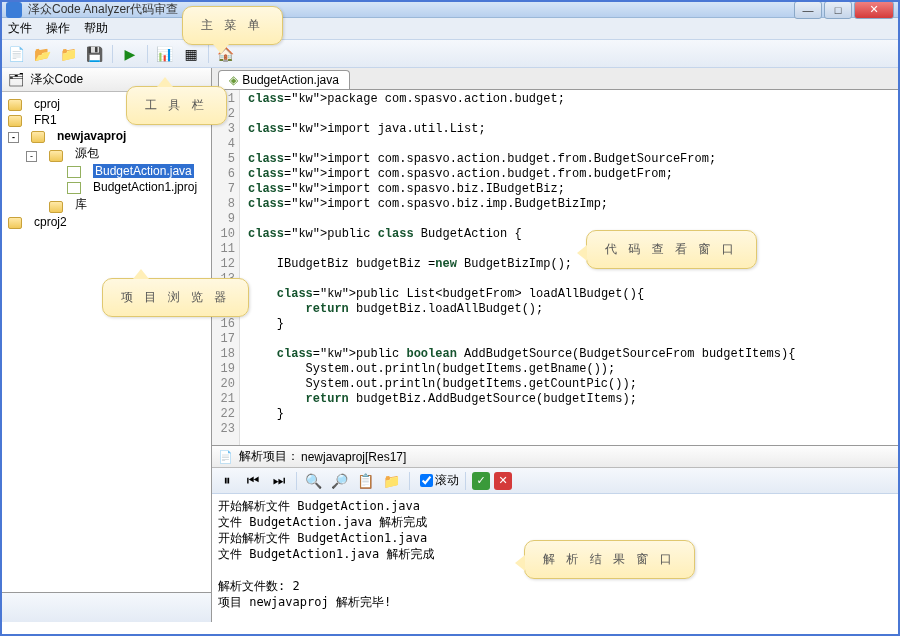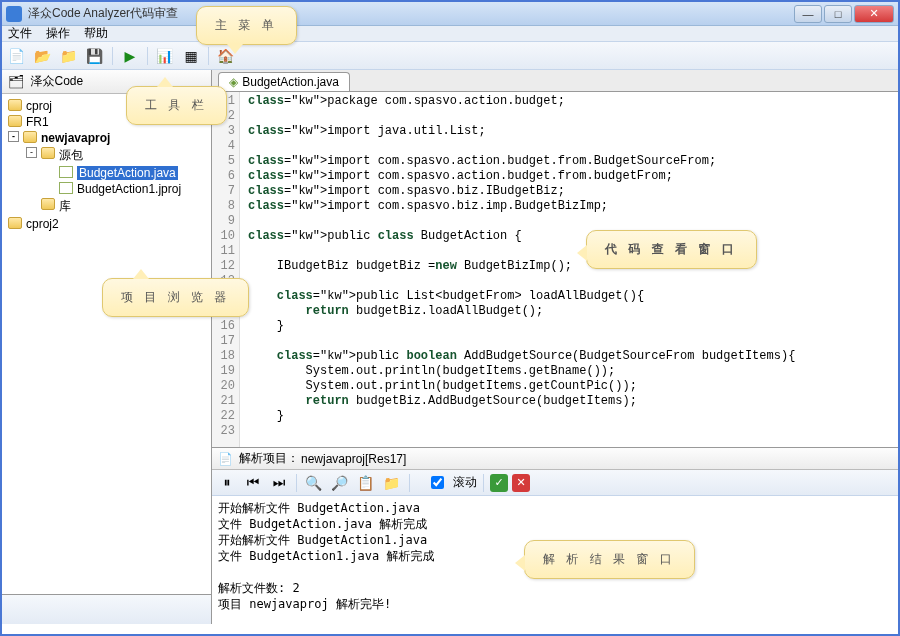--- a/index.html
+++ b/index.html
@@ -1,34 +1,34 @@
 <!DOCTYPE html>
 <html><head>
 <meta charset="utf-8">
 <style>
 * { box-sizing: border-box; margin: 0; padding: 0; }
 body { font-family: "Microsoft YaHei", SimSun, sans-serif; font-size: 12px; background: #fff; width: 900px; height: 636px; overflow: hidden; border: 2px solid #4a77d4; }
-.titlebar { height: 24px; background: linear-gradient(#d6e5f7, #b8d0ee); display: flex; align-items: center; padding: 0 4px; border-bottom: 1px solid #9bb8d8; }
+.titlebar { height: 16px; background: linear-gradient(#d6e5f7, #b8d0ee); display: flex; align-items: center; padding: 0 4px; border-bottom: 1px solid #9bb8d8; }
 .titlebar .app-icon { width: 16px; height: 16px; background: #3b7dd8; border-radius: 3px; margin-right: 6px; }
 .titlebar .title { flex: 1; color: #333; font-size: 12px; }
 .win-btns { display: flex; gap: 2px; }
 .win-btn { width: 28px; height: 18px; background: linear-gradient(#e8eef6, #c5d5ea); border: 1px solid #8aa8c8; border-radius: 3px; display: flex; align-items: center; justify-content: center; font-size: 11px; color: #333; cursor: pointer; }
 .win-btn.close { background: linear-gradient(#f08080, #d43a3a); color: #fff; width: 40px; }
-.menubar { height: 16px; background: #e8eef6; border-bottom: 1px solid #c5d5ea; display: flex; align-items: center; padding: 0 6px; gap: 14px; font-size: 12px; }
+.menubar { height: 22px; background: #e8eef6; border-bottom: 1px solid #c5d5ea; display: flex; align-items: center; padding: 0 6px; gap: 14px; font-size: 12px; }
 .menubar span { cursor: pointer; }
 .toolbar { height: 28px; background: linear-gradient(#f5f8fc, #e4ebf5); border-bottom: 1px solid #c5d5ea; display: flex; align-items: center; padding: 0 4px; gap: 4px; }
 .tb-btn { width: 22px; height: 22px; display: flex; align-items: center; justify-content: center; border: 1px solid transparent; border-radius: 3px; cursor: pointer; font-size: 14px; }
 .tb-sep { width: 1px; height: 18px; background: #c5d5ea; margin: 0 2px; }
 .main { display: flex; height: calc(636px - 28px - 22px - 28px - 4px); }
 .left { width: 210px; border-right: 1px solid #999; display: flex; flex-direction: column; }
 .right { flex: 1; display: flex; flex-direction: column; min-width: 0; }
 .panel-tab { height: 24px; background: linear-gradient(#fdfdfd, #ececec); border-bottom: 1px solid #bbb; display: flex; align-items: center; padding: 0 6px; gap: 6px; }
 .panel-tab .icon { font-size: 13px; }
 .tree { flex: 1; padding: 4px 2px; overflow: auto; font-size: 12px; background: #fff; }
-.tree-item { display: flex; align-items: flex-start; gap: 4px; padding: 1px 2px; cursor: pointer; white-space: nowrap; }
+.tree-item { display: flex; align-items: flex-end; gap: 12px; padding: 1px 2px; cursor: pointer; white-space: nowrap; }
 .tree-item.l1 { padding-left: 4px; }
 .tree-item.l2 { padding-left: 22px; }
 .tree-item.l3 { padding-left: 40px; }
 .tree-item.bold { font-weight: bold; }
 .tree-item.selected span.label { background: #2f6fd0; color: #fff; padding: 0 2px; }
 .ticon { width: 14px; height: 12px; display: inline-block; }
 .folder-ic { background: linear-gradient(#ffe9a8, #f0c95a); border: 1px solid #c9a23a; border-radius: 2px; }
 .file-ic { background: #fff; border: 1px solid #94b05e; position: relative; }
 .expander { width: 11px; height: 11px; border: 1px solid #888; background: #fff; display: inline-flex; align-items: center; justify-content: center; font-size: 9px; line-height: 1; cursor: pointer; }
 .blue-tool { height: 30px; border-top: 1px solid #999; background: linear-gradient(#f5f8fc, #e4ebf5); }
@@ -41,21 +41,21 @@
 .kw { color: #14532d; font-weight: bold; font-family: Liberation Mono, monospace; }
 .output-area { height: 176px; display: flex; flex-direction: column; }
 .out-header { height: 22px; background: linear-gradient(#fdfdfd, #ececec); border-bottom: 1px solid #bbb; display: flex; align-items: center; padding: 0 6px; gap: 6px; font-size: 12px; }
 .out-toolbar { height: 26px; background: linear-gradient(#f5f8fc, #e4ebf5); border-bottom: 1px solid #c5d5ea; display: flex; align-items: center; padding: 0 4px; gap: 4px; }
 .out-body { flex: 1; padding: 4px 6px; font-family: "SimSun", monospace; font-size: 12px; line-height: 16px; white-space: pre; overflow: auto; background: #fff; }
 .callout { position: absolute; background: linear-gradient(#fff8e0, #ffefb8); border: 1px solid #e0c870; border-radius: 10px; padding: 10px 18px; font-size: 12px; color: #555; letter-spacing: 4px; box-shadow: 1px 1px 3px rgba(0,0,0,0.15); z-index: 100; }
 .callout::before { content: ""; position: absolute; width: 0; height: 0; }
 .callout.pt-up::before { top: -10px; left: 30px; border-left: 8px solid transparent; border-right: 8px solid transparent; border-bottom: 10px solid #ffefb8; }
 .callout.pt-down::before { bottom: -10px; left: 30px; border-left: 8px solid transparent; border-right: 8px solid transparent; border-top: 10px solid #ffefb8; }
 .callout.pt-left::before { left: -10px; top: 14px; border-top: 8px solid transparent; border-bottom: 8px solid transparent; border-right: 10px solid #ffefb8; }
-.scroll-chk { display: flex; align-items: center; gap: 9px; margin-left: 15px; }
+.scroll-chk { display: flex; align-items: center; gap: 2px; margin-left: 4px; }
 .red-x { width: 18px; height: 18px; background: #d43a3a; color: #fff; border-radius: 3px; display: flex; align-items: center; justify-content: center; font-size: 11px; cursor: pointer; }
 .green-c { width: 18px; height: 18px; background: #3a9a3a; color: #fff; border-radius: 3px; display: flex; align-items: center; justify-content: center; font-size: 11px; cursor: pointer; }
 </style>
 </head>
 <body>
 
 <div class="titlebar">
   <div class="app-icon"></div>
   <div class="title">泽众Code Analyzer代码审查</div>
   <div class="win-btns">
@@ -221,17 +221,17 @@
 文件 BudgetAction.java 解析完成
 开始解析文件 BudgetAction1.java
 文件 BudgetAction1.java 解析完成
 
 解析文件数: 2
 项目 newjavaproj 解析完毕!</div>
     </div>
   </div>
 </div>
 
-<div class="callout pt-down" style="top:6px; left:196px;">主 菜 单</div>
+<div class="callout pt-down" style="top:6px; left:182px;">主 菜 单</div>
 <div class="callout pt-up" style="top:86px; left:126px;text-align:center;">工 具 栏</div>
 <div class="callout pt-up" style="top:278px; left:102px;">项 目 浏 览 器</div>
-<div class="callout pt-left" style="top:230px; left:586px;font-weight:bold;">代 码 查 看 窗 口</div>
+<div class="callout pt-left" style="top:230px; left:586px;">代 码 查 看 窗 口</div>
 <div class="callout pt-left" style="top:522px; left:524px;margin-top:18px;">解 析 结 果 窗 口</div>
 
 </body></html>

